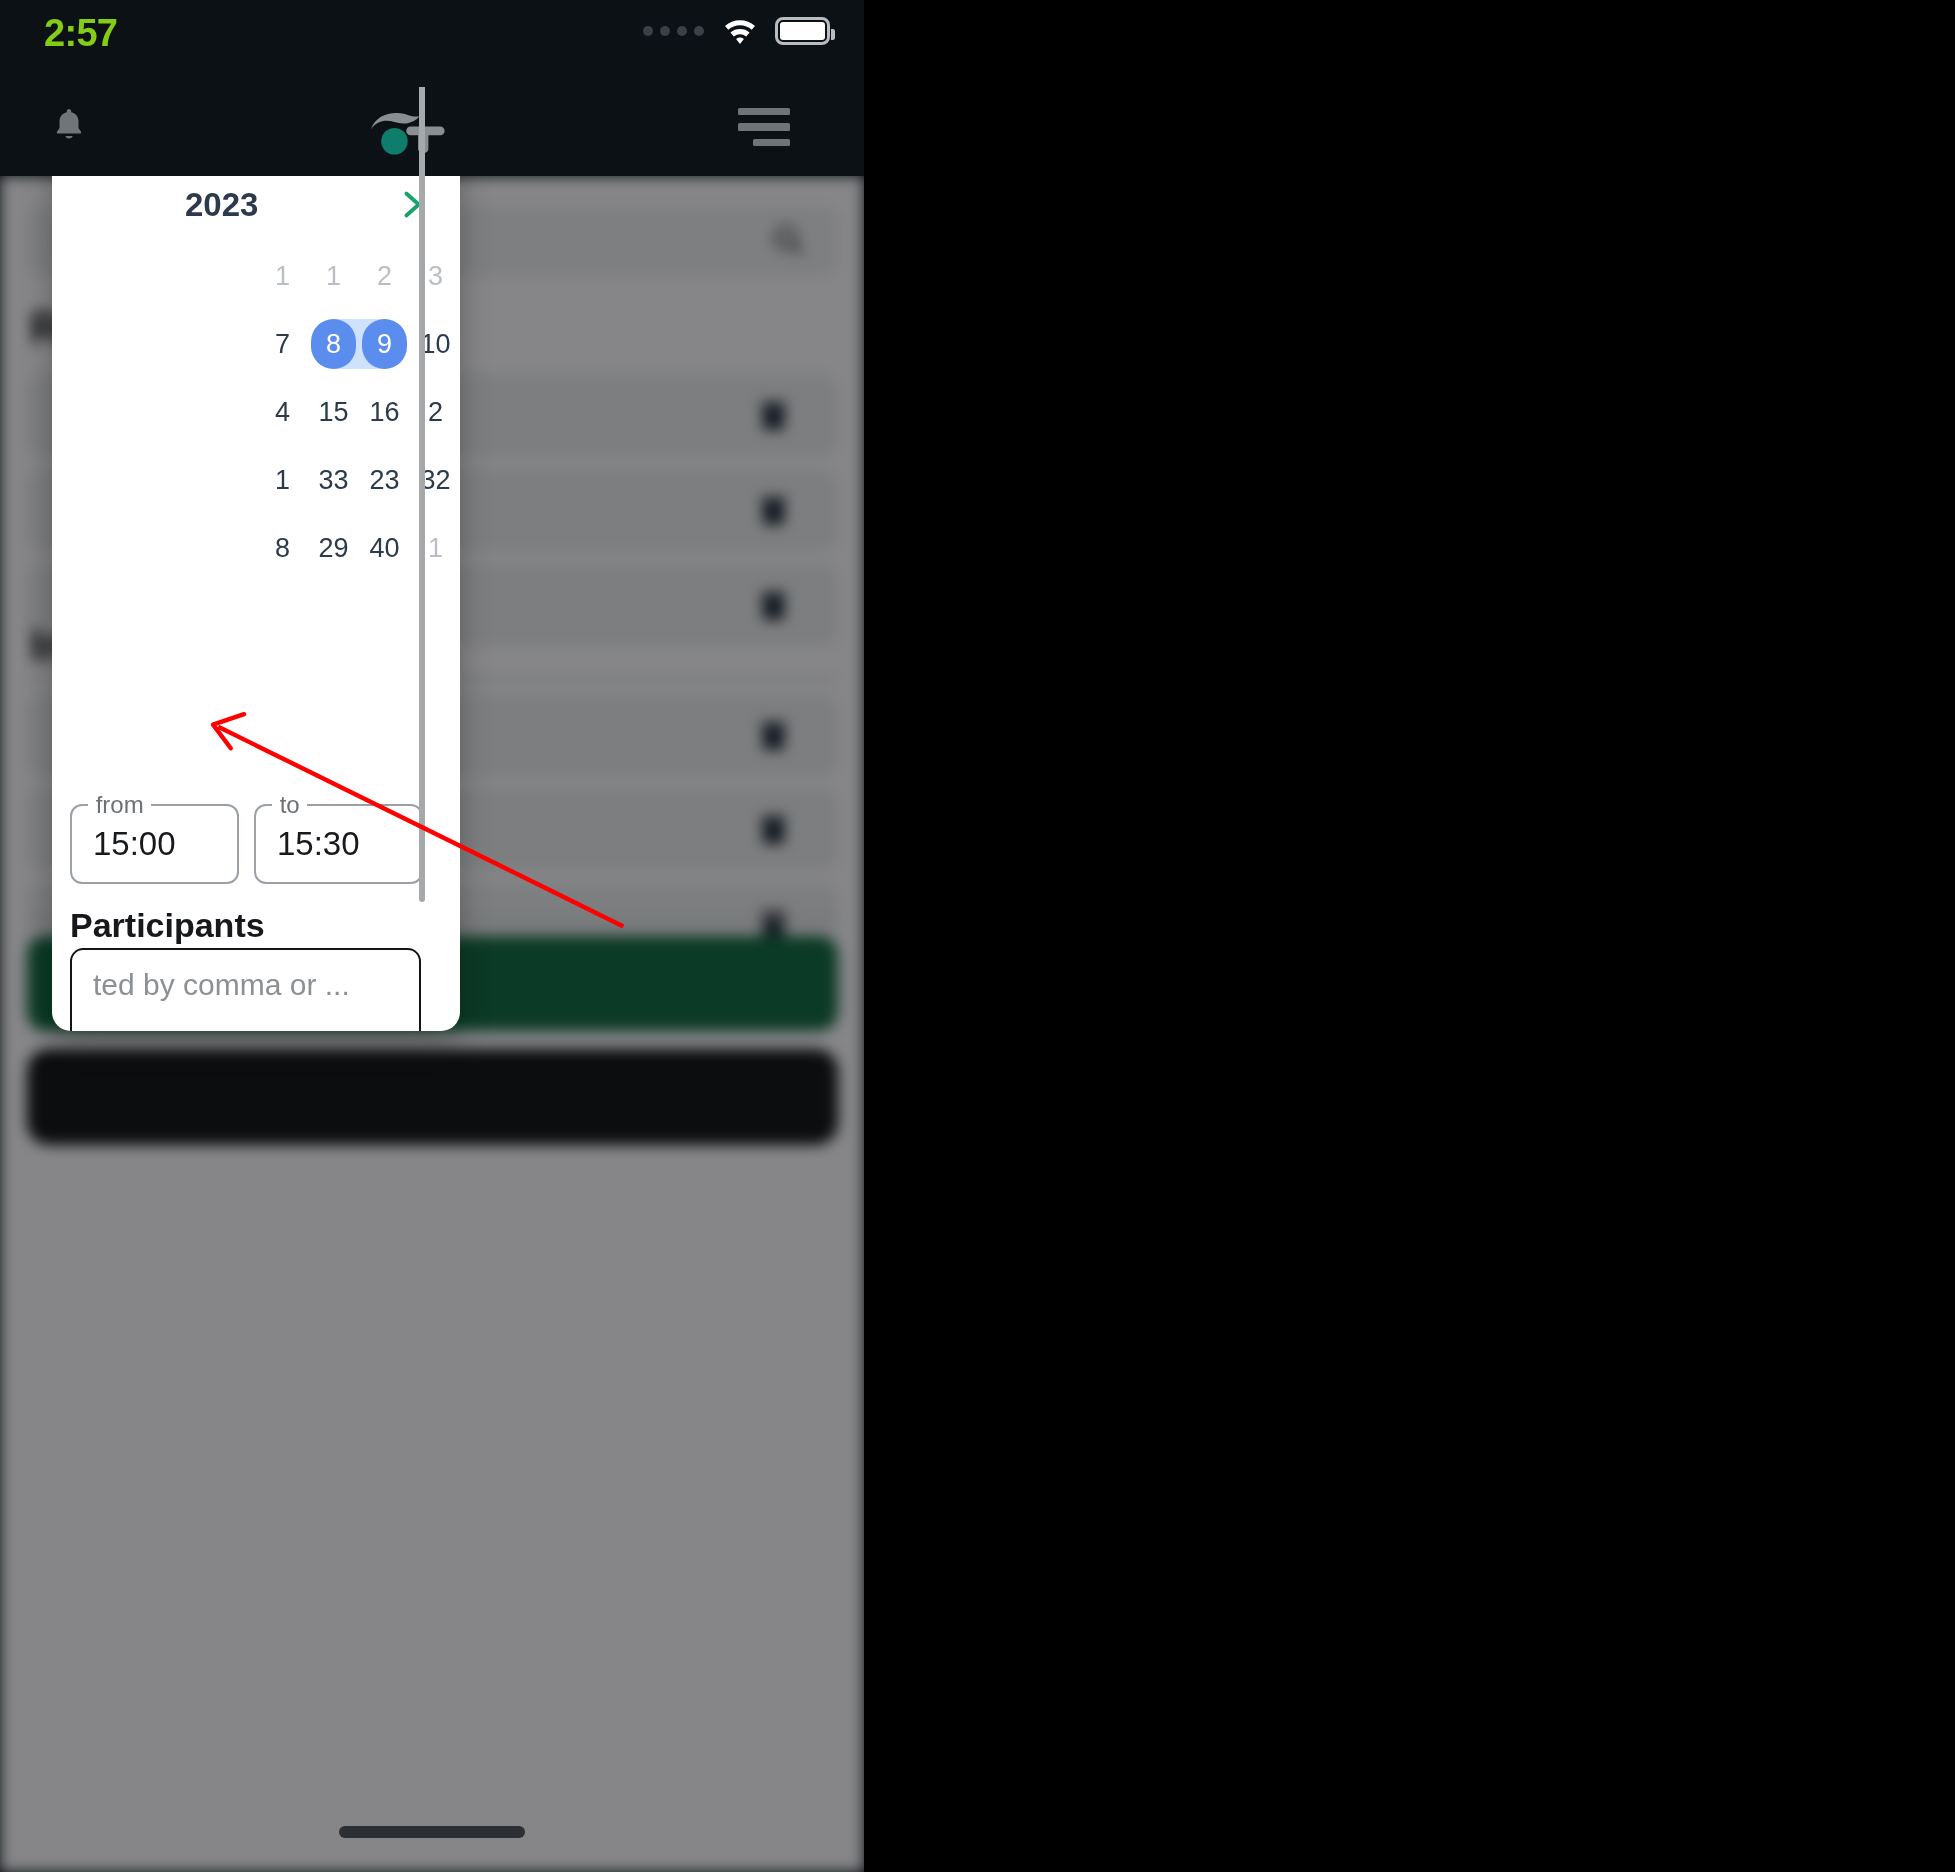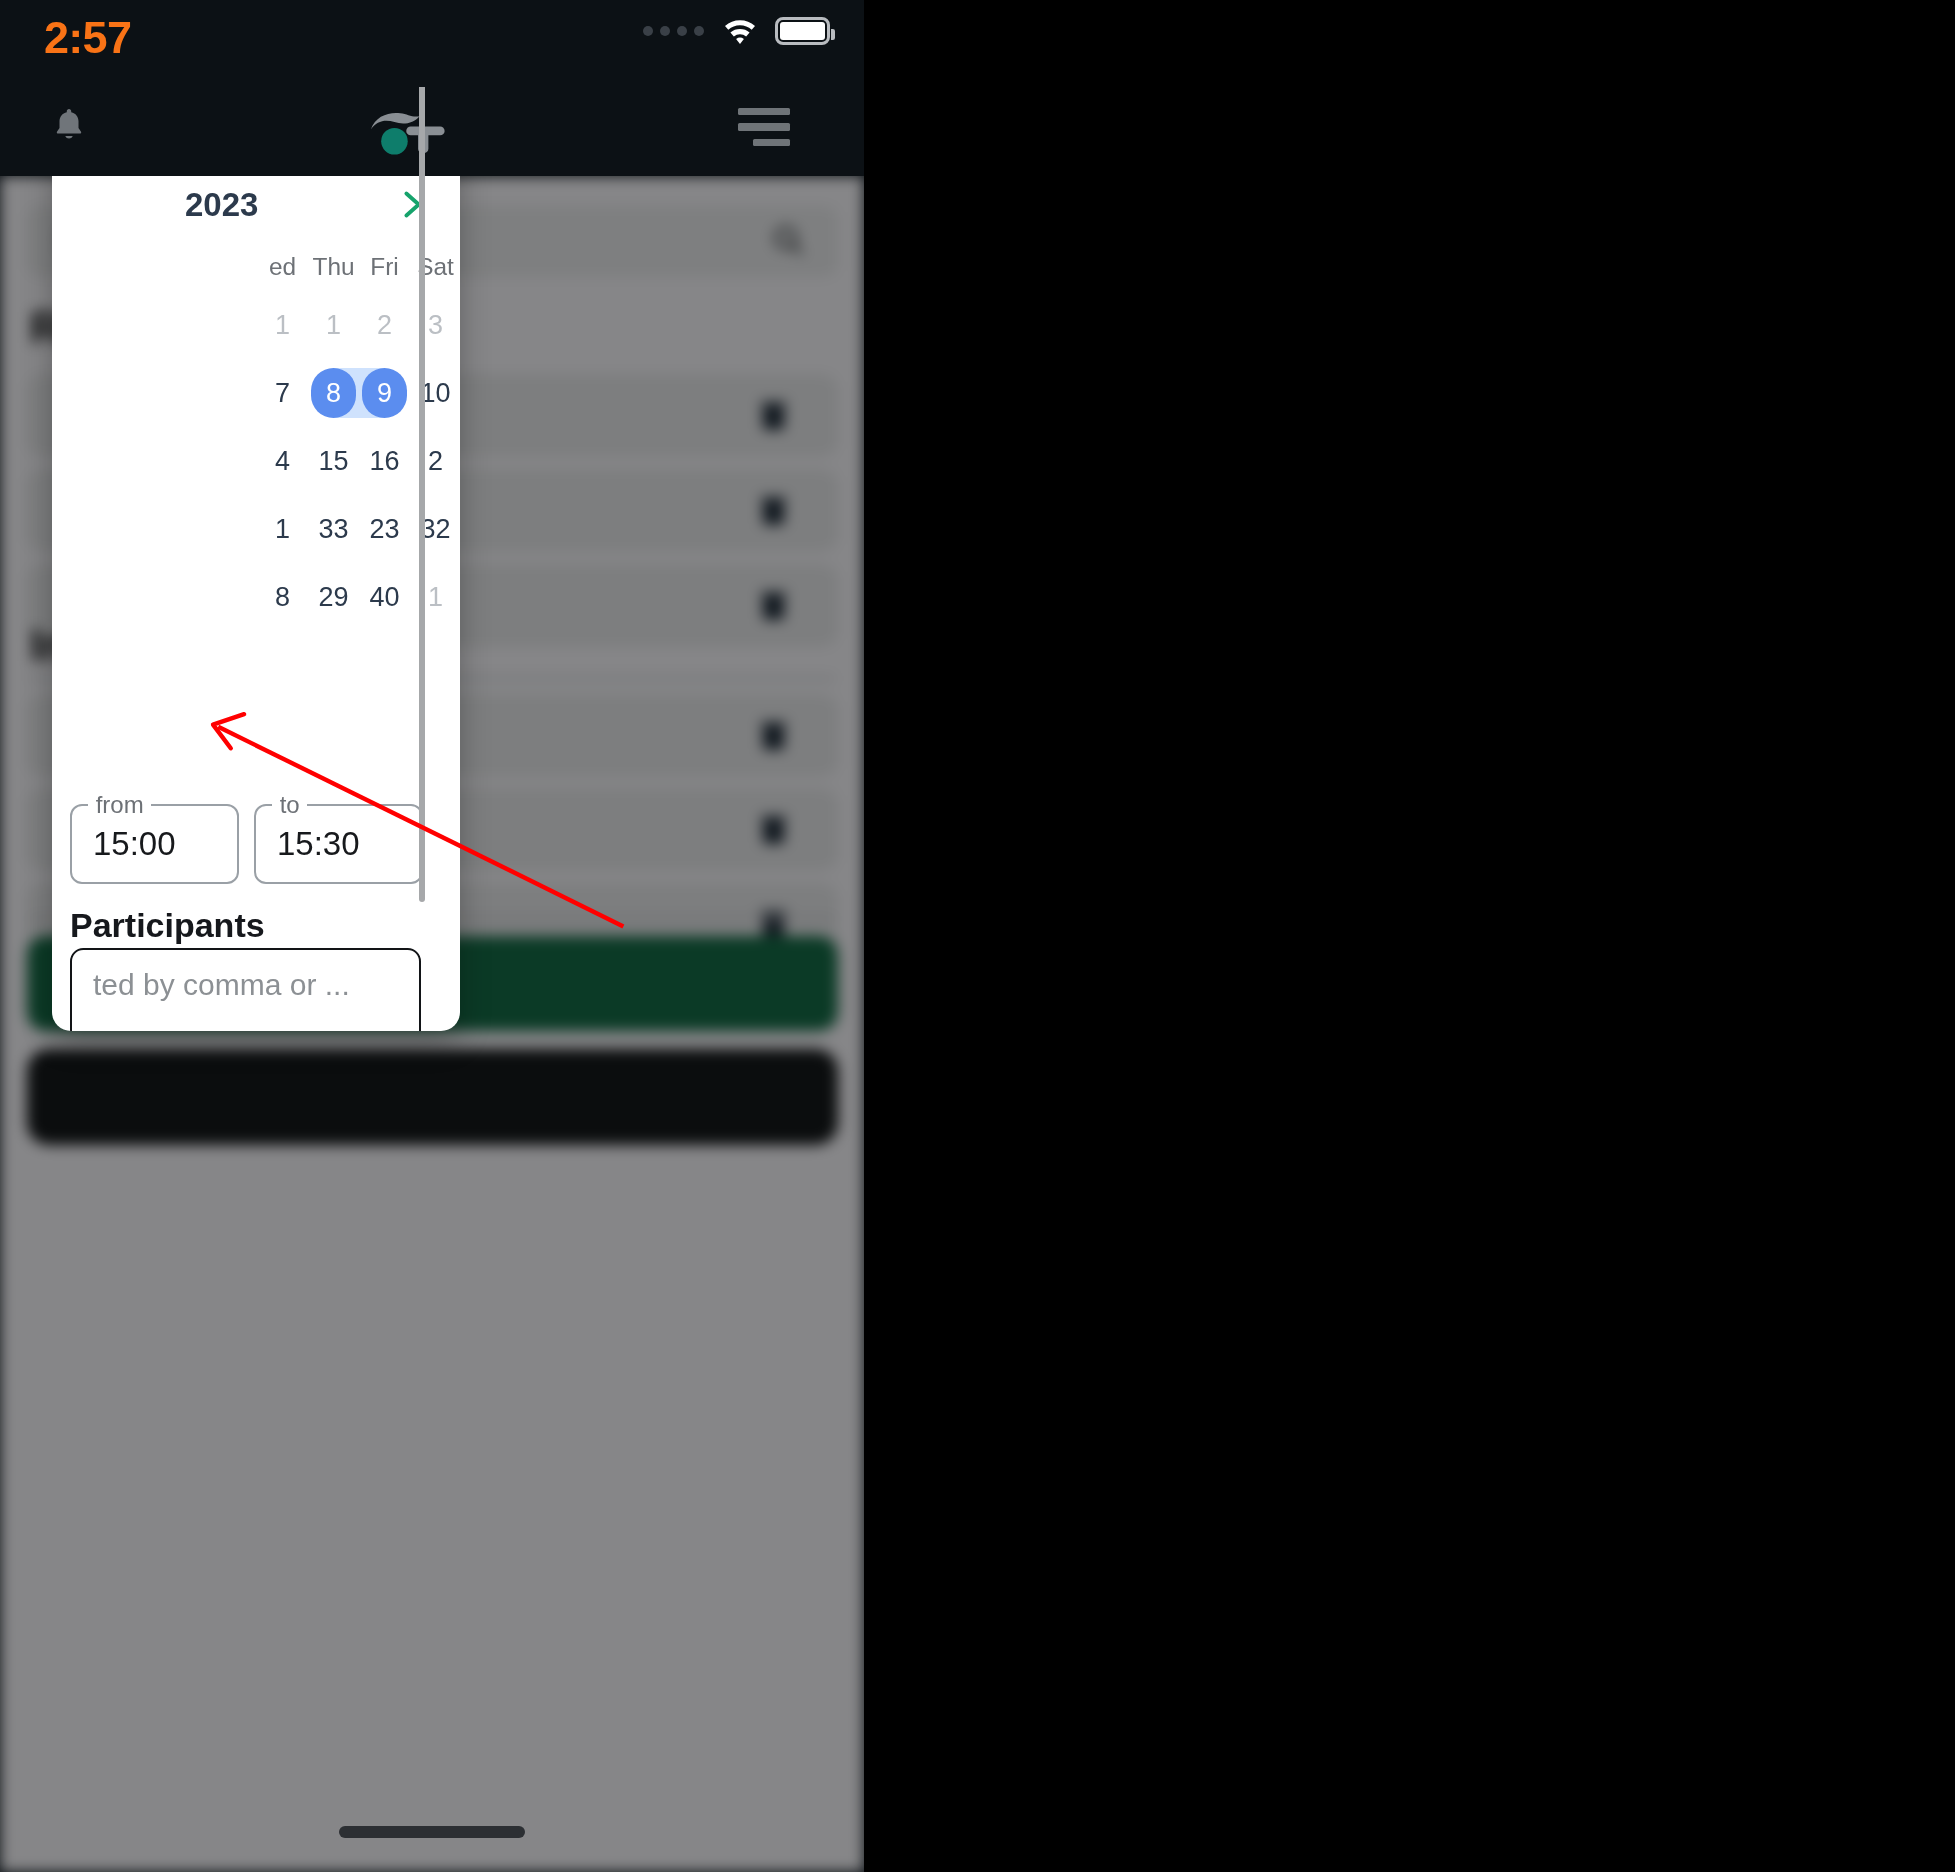--- a/index.html
+++ b/index.html
@@ -36,23 +36,23 @@
     position: absolute;
     left: 0; top: 0;
     width: 864px;
     height: 87px;
     background: #0c1115;
     z-index: 6;
   }
   .status-time {
     position: absolute;
     left: 44px; top: 12px;
-    font-size: 45px;
+    font-size: 38px;
     font-weight: bold;
-    color: #f97316;
+    color: #84cc16;
     letter-spacing: -0.7px;
   }
   .status-right {
     position: absolute;
     right: 34px; top: 16.3px;
     display: flex;
     align-items: center;
     gap: 16.3px;
   }
   .sig-dots { display:flex; gap:6.7px; align-items:center; }
@@ -432,29 +432,20 @@
       <div class="modal-title">001Test</div>
 
       <div class="cal-monthrow">
         <div class="cal-monthlabel">2023</div>
         <svg class="cal-next" viewBox="0 0 24 24">
           <polyline points="9,4 18,12 9,20" fill="none" stroke="#16a36c" stroke-width="2.8" stroke-linecap="round" stroke-linejoin="round"></polyline>
         </svg>
       </div>
 
       <div class="cal-grid">
-        <div class="cal-week">
-          <div class="cal-dow"></div>
-          <div class="cal-dow"></div>
-          <div class="cal-dow"></div>
-          <div class="cal-dow">ed</div>
-          <div class="cal-dow">Thu</div>
-          <div class="cal-dow">Fri</div>
-          <div class="cal-dow">Sat</div>
-        </div>
 
         <div class="cal-week">
           <div class="cal-cell">
               <span></span>
             </div>
           <div class="cal-cell">
               <span></span>
             </div>
           <div class="cal-cell">
               <span></span>

